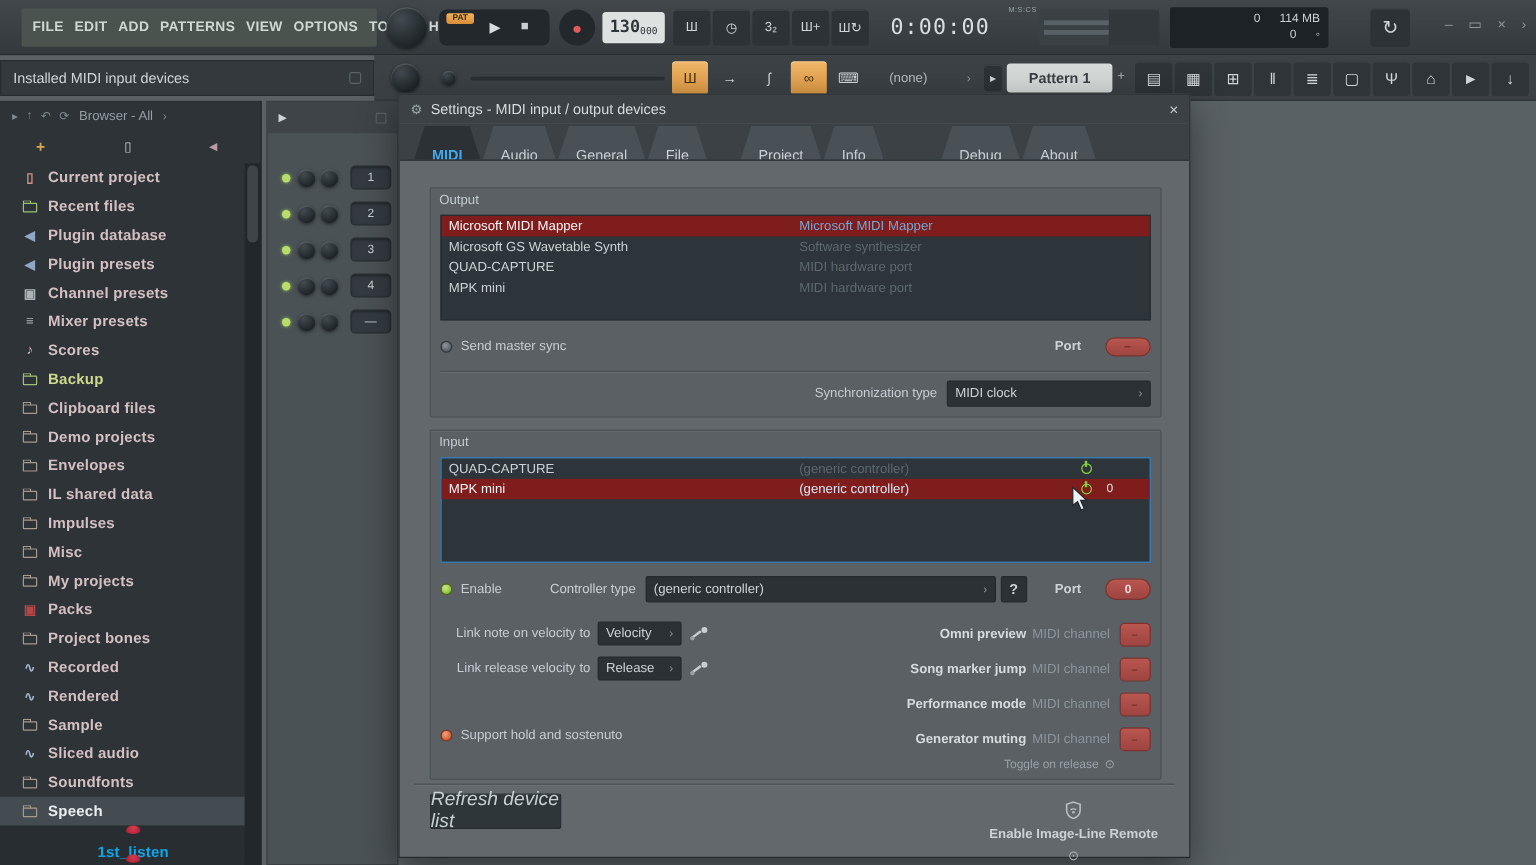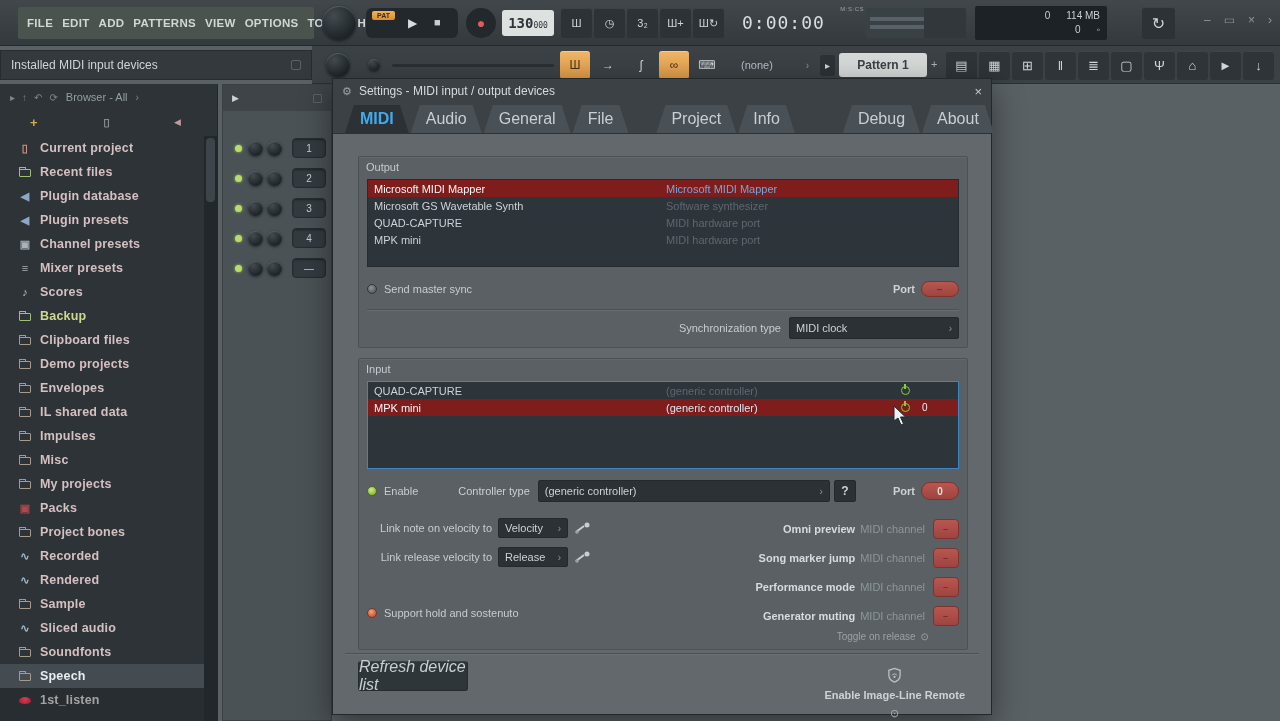--- a/index.html
+++ b/index.html
@@ -75,21 +75,21 @@
   .crumbs .glyph { font-size:10px; color:#7d878d; }
   .btools { height:24px; display:flex; align-items:center; }
   .btools .b1 { margin-left:30px; color:#dca84e; font-weight:bold; font-size:13px; }
   .btools .b2 { margin-left:66px; color:#c6ccd1; font-size:11px; }
   .btools .b3 { margin-left:auto; margin-right:36px; color:#bd9aa0; font-size:9px; }
   .blist { position:absolute; left:0; top:52px; right:13px; bottom:0; overflow:hidden; }
   .bitem { height:24px; display:flex; align-items:center; padding-left:18px; gap:8px; font-size:12.5px;
     font-weight:bold; letter-spacing:.2px; color:#d4bfc1; cursor:default; }
   .bitem.green { color:#cdd98d; }
   .bitem.hl { background:#454c51; color:#e9edef; }
-  .bitem.sub { background:#282d31; color:#a3a3a3; }
+  .bitem.sub { background:#282d31; color:#0ea5e9;flex-direction:column; }
   .bicon { width:14px; display:flex; align-items:center; justify-content:center; font-size:11px; flex:none; }
   .ic-file { color:#cf8f85; } .ic-plug { color:#8fa7c7; } .ic-box { color:#aab3b9; }
   .ic-box-red { color:#b04848; } .ic-sliders { color:#aab3b9; } .ic-note { color:#d0b9bb; } .ic-wave { color:#9fb3c9; }
   .shape-folder { width:12px; height:8px; border:1px solid #a59a8c; border-radius:1px; position:relative; margin-top:2px; }
   .shape-folder::before { content:""; position:absolute; top:-3px; left:-1px; width:5px; height:2px;
     border:1px solid #a59a8c; border-bottom:none; border-radius:1px 1px 0 0; }
   .shape-folder.cyc { border-color:#9fbf77; } .shape-folder.cyc::before { border-color:#9fbf77; }
   .shape-lips { width:12px; height:7px; background:radial-gradient(circle at 50% 30%, #d93b50, #a01d30);
     border-radius:50% 50% 50% 50% / 60% 60% 40% 40%; }
   .bscroll { position:absolute; right:0; top:52px; width:13px; bottom:0; background:#22272b; }
@@ -111,21 +111,21 @@
 
   
   #dialog { position:absolute; left:332px; top:78px; width:660px; height:637px; background:#62686c;
     border:1px solid #23282b; box-shadow:0 10px 30px rgba(0,0,0,.45); z-index:5; }
   .dtitle { height:24px; background:#3b4145; display:flex; align-items:center; padding:0 9px; gap:7px; }
   .dtitle .gear { color:#9aa3a8; font-size:11px; }
   .dtitle .ttext { color:#d6dadd; font-size:12px; }
   .dtitle .dclose { margin-left:auto; color:#c6ccd0; font-size:13px; cursor:default; }
   .dtabs { position:relative; height:31px; background:#3b4145; border-bottom:1px solid #2c3236;
     display:flex; align-items:flex-end; padding-left:12px; }
-  .dtab { height:28px; line-height:28px; padding:0 15px; background:#4a5156; color:#c9cfd3; font-size:16px;
+  .dtab { height:28px; line-height:28px; padding:10px 15px; background:#4a5156; color:#c9cfd3; font-size:12px;
     clip-path:polygon(0 100%, 9px 0, calc(100% - 9px) 0, 100% 100%); margin-right:2px; cursor:default;text-align:right; }
   .dtab.active { background:#2b3135; color:#41aaee; font-weight:bold; }
   .dtab.gap-md { margin-left:26px; } .dtab.gap-lg { margin-left:46px; }
 
   .dgroup { position:absolute; left:25px; width:610px; background:#5a6064; border:1px solid #4b5155;
     border-radius:2px; box-shadow:inset 0 1px 0 rgba(255,255,255,.05); }
   #grp-output { top:77px; height:192px; }
   #grp-input { top:279px; height:292px; }
   .glabel { position:absolute; left:7px; top:4px; font-size:11px; color:#c4cbd0; }
   .dlist { position:absolute; left:8px; top:22px; width:592px; height:88px; background:#2e353a;
@@ -142,21 +142,21 @@
   .lport { width:36px; font-size:10px; color:#e8eef3; }
   .pwr { display:inline-block; width:9px; height:9px; border:1.5px solid #86ce3f; border-radius:50%; position:relative; }
   .pwr::after { content:""; position:absolute; left:50%; top:-3px; transform:translateX(-50%); width:2px;
     height:5px; background:#86ce3f; }
   .led { width:10px; height:10px; border-radius:50%; flex:none; }
   .led.gray { background:radial-gradient(circle at 40% 35%, #8d979c, #565f64 70%); border:1px solid #31373b; }
   .led.green { background:radial-gradient(circle at 40% 35%, #cfe98a, #8cbf3a 70%); border:1px solid #4c6a1f; }
   .led.orange { background:radial-gradient(circle at 40% 35%, #f2a47c, #cf5a36 70%); border:1px solid #7a3721; }
   .lbl { font-size:11px; color:#c6ccd1; }
   .sendrow { position:absolute; left:8px; right:8px; top:122px; height:20px; display:flex; align-items:center; gap:7px; }
-  .portgrp { margin-left:auto; display:flex; align-items:center; gap:6px; }
+  .portgrp { margin-left:auto; display:flex; align-items:center; gap:20px; }
   .portlbl { font-size:11px; font-weight:bold; color:#ccd2d6; }
   .pill { background:linear-gradient(#b9564f,#9e4440); border:1px solid #7e332f; border-radius:9px;
     color:#f2dbd9; display:flex; align-items:center; justify-content:center; }
   .pill.wide { width:38px; height:16px; font-size:10px; font-weight:bold; }
   .pill .dash { color:#722e2b; font-weight:bold; letter-spacing:1px; }
   .divider { position:absolute; left:8px; right:8px; top:152px; height:1px; background:#4a5054;
     box-shadow:0 1px 0 #676d71; }
   .syncrow { position:absolute; right:8px; top:160px; height:22px; display:flex; align-items:center; gap:8px; }
   .ddl { background:#2b3135; border:1px solid #24292d; border-radius:2px; display:flex; align-items:center;
     color:#ccd2d5; font-size:11px; padding:0 6px; justify-content:space-between; }

